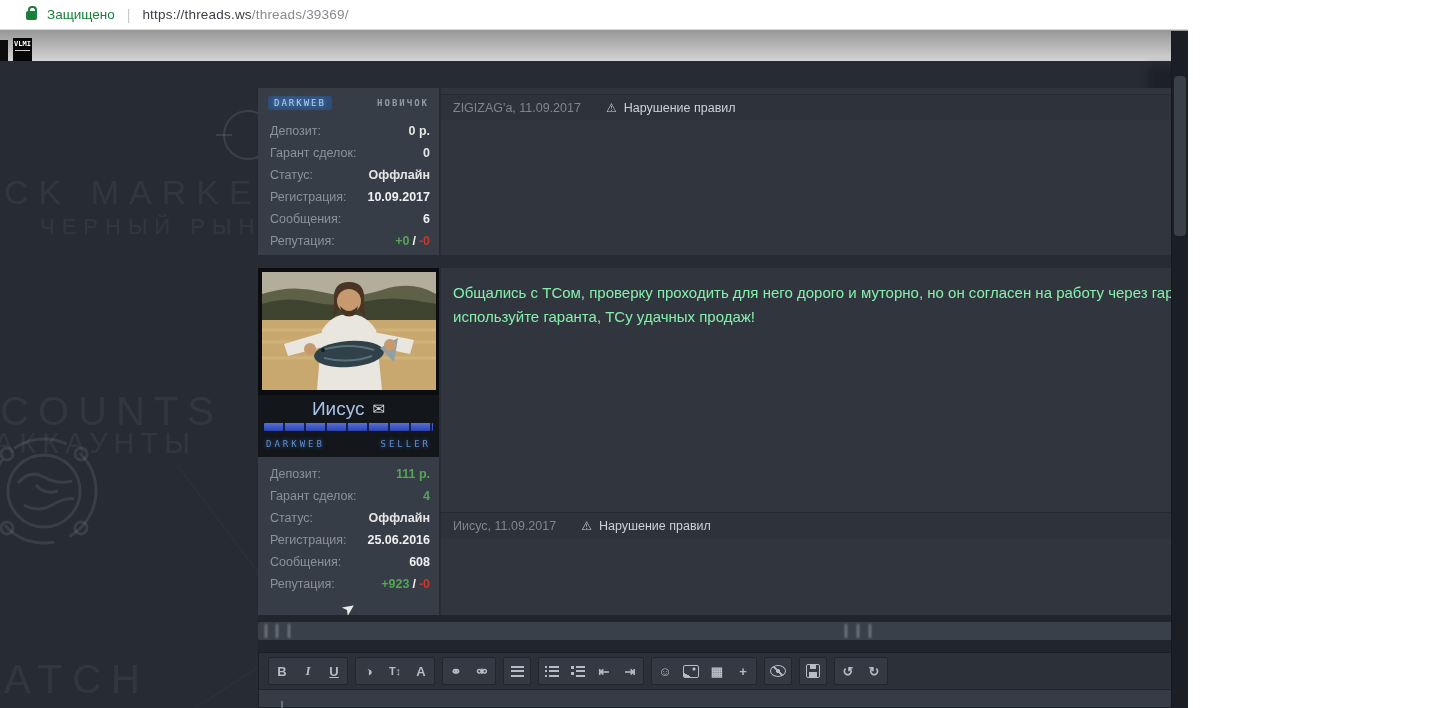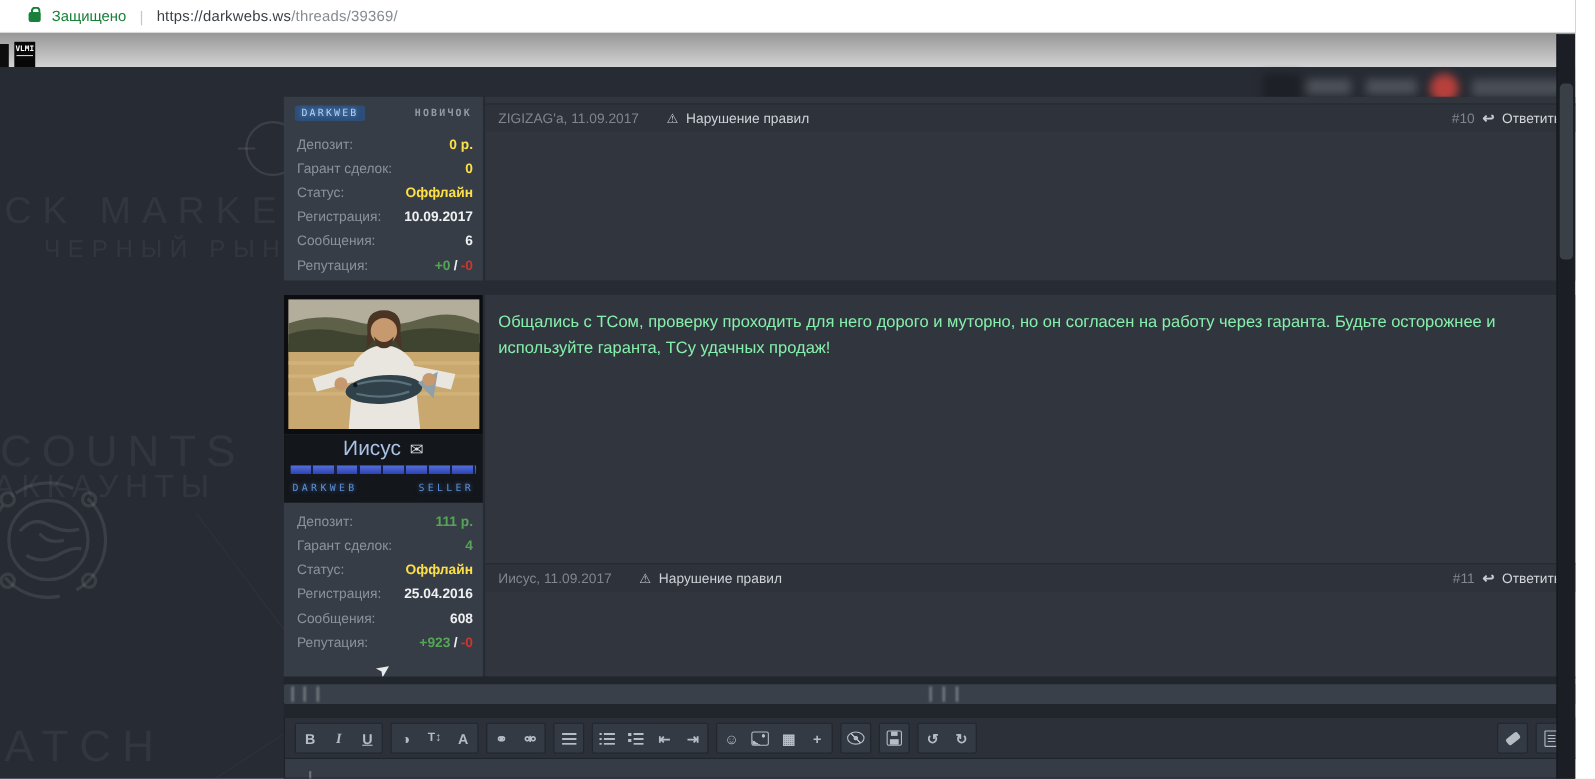--- a/index.html
+++ b/index.html
@@ -1,16 +1,16 @@
 <!DOCTYPE html>
 <html><head>
 <meta charset="utf-8">
 <style>
   html,body{margin:0;padding:0;background:#ffffff;font-family:"Liberation Sans",sans-serif;}
-  .stage{position:relative;width:1432px;height:708px;overflow:hidden;background:#272b33;}
+  .stage{position:relative;width:1188px;height:708px;overflow:hidden;background:#272b33;}
 
   
   .browser-bar{position:absolute;top:0;left:0;right:0;height:30px;background:#fff;border-bottom:1px solid #d9d9d9;display:flex;align-items:center;padding-left:26px;box-sizing:border-box;}
   .ic-lock{width:11px;height:9px;background:#188038;border-radius:2px;position:relative;margin:2px 10px 0 0;}
   .ic-lock::before{content:"";position:absolute;left:2px;top:-5px;width:5px;height:5px;border:2px solid #188038;border-bottom:none;border-radius:4px 4px 0 0;}
   .sec-label{color:#188038;font-size:13.5px;}
   .addr-div{color:#c8c8c8;margin:0 12px;font-size:14px;}
   .url{font-size:13.5px;color:#3a3f45;letter-spacing:.2px;}
   .url .path{color:#868b91;}
 
@@ -50,21 +50,21 @@
   .content{position:absolute;left:183px;top:0;bottom:0;right:0;background:#31363e;}
 
   .badge-row{display:flex;justify-content:space-between;align-items:center;padding:8px 10px 2px 10px;}
   .badge-pill{background:#2d4e78;color:#abd3f8;font-family:"DejaVu Sans Mono",monospace;font-size:9px;letter-spacing:2px;padding:2px 6px;border-radius:3px;text-shadow:0 0 5px rgba(130,185,255,.85);}
   .rank{color:#949ba3;font-family:"DejaVu Sans Mono",monospace;font-size:9px;letter-spacing:2px;font-weight:bold;}
 
   .stats{margin-top:8px;}
   .stat{display:flex;justify-content:space-between;align-items:center;height:22px;padding:0 9px 0 12px;font-size:12.5px;}
   .stat .lbl{color:#8b929a;}
   .stat .val{font-weight:bold;}
-  [data-clr="neg"]{color:#fde047;}
+  [data-clr="neg"]{color:#e5e5e5;}
   [data-clr="pos"]{color:#55a556;}
   [data-clr="plain"]{color:#eef0f2;}
   .rep{display:flex;gap:3px;font-weight:bold;}
   .rep .pos{color:#55a556;}.rep .neg{color:#c9382e;}.rep .sep{color:#eef0f2;}
 
   .post-footer{position:absolute;left:0;right:0;height:25px;display:flex;align-items:center;font-size:12.5px;background:#2d323b;border-top:1px solid #262b32;}
   .pf-left{display:flex;align-items:center;gap:7px;padding-left:12px;color:#7f868e;text-align:right;}
   .pf-warning{color:#c9cdd2;font-size:12px;margin-left:18px;}
   .pf-report{color:#ced2d7;}
   .pf-right{margin-left:auto;display:flex;align-items:center;gap:7px;padding-right:15px;}
@@ -134,21 +134,21 @@
 </head>
 <body>
 
 <div class="stage">
 
   <div class="browser-bar">
     <span class="ic-lock"></span>
     <span class="sec-label">Защищено</span>
     <span class="addr-div">|</span>
     <span class="url">
-      <span>https://darkwebs.ws</span><span class="path">/threads/39369/</span>
+      <span>https://threads.ws</span><span class="path">/threads/39369/</span>
     </span>
   </div>
 
   <div class="tab-strip"></div>
   <div class="edge-block"></div>
   <div class="vlmi"><span>VLMI</span><i></i></div>
 
   <div class="page">
 
     <div class="wm wm1">CK MARKET</div>
@@ -284,21 +284,21 @@
           <div class="stat">
               <span class="lbl">Гарант сделок:</span>
               <span class="val" data-clr="pos">4</span>
             </div>
           <div class="stat">
               <span class="lbl">Статус:</span>
               <span class="val" data-clr="neg">Оффлайн</span>
             </div>
           <div class="stat">
               <span class="lbl">Регистрация:</span>
-              <span class="val" data-clr="plain">25.04.2016</span>
+              <span class="val" data-clr="plain">25.06.2016</span>
             </div>
           <div class="stat">
               <span class="lbl">Сообщения:</span>
               <span class="val" data-clr="plain">608</span>
             </div>
           <div class="stat">
             <span class="lbl">Репутация:</span>
             <span class="rep">
                 <span class="pos">+923</span>
                 <span class="sep">/</span>

